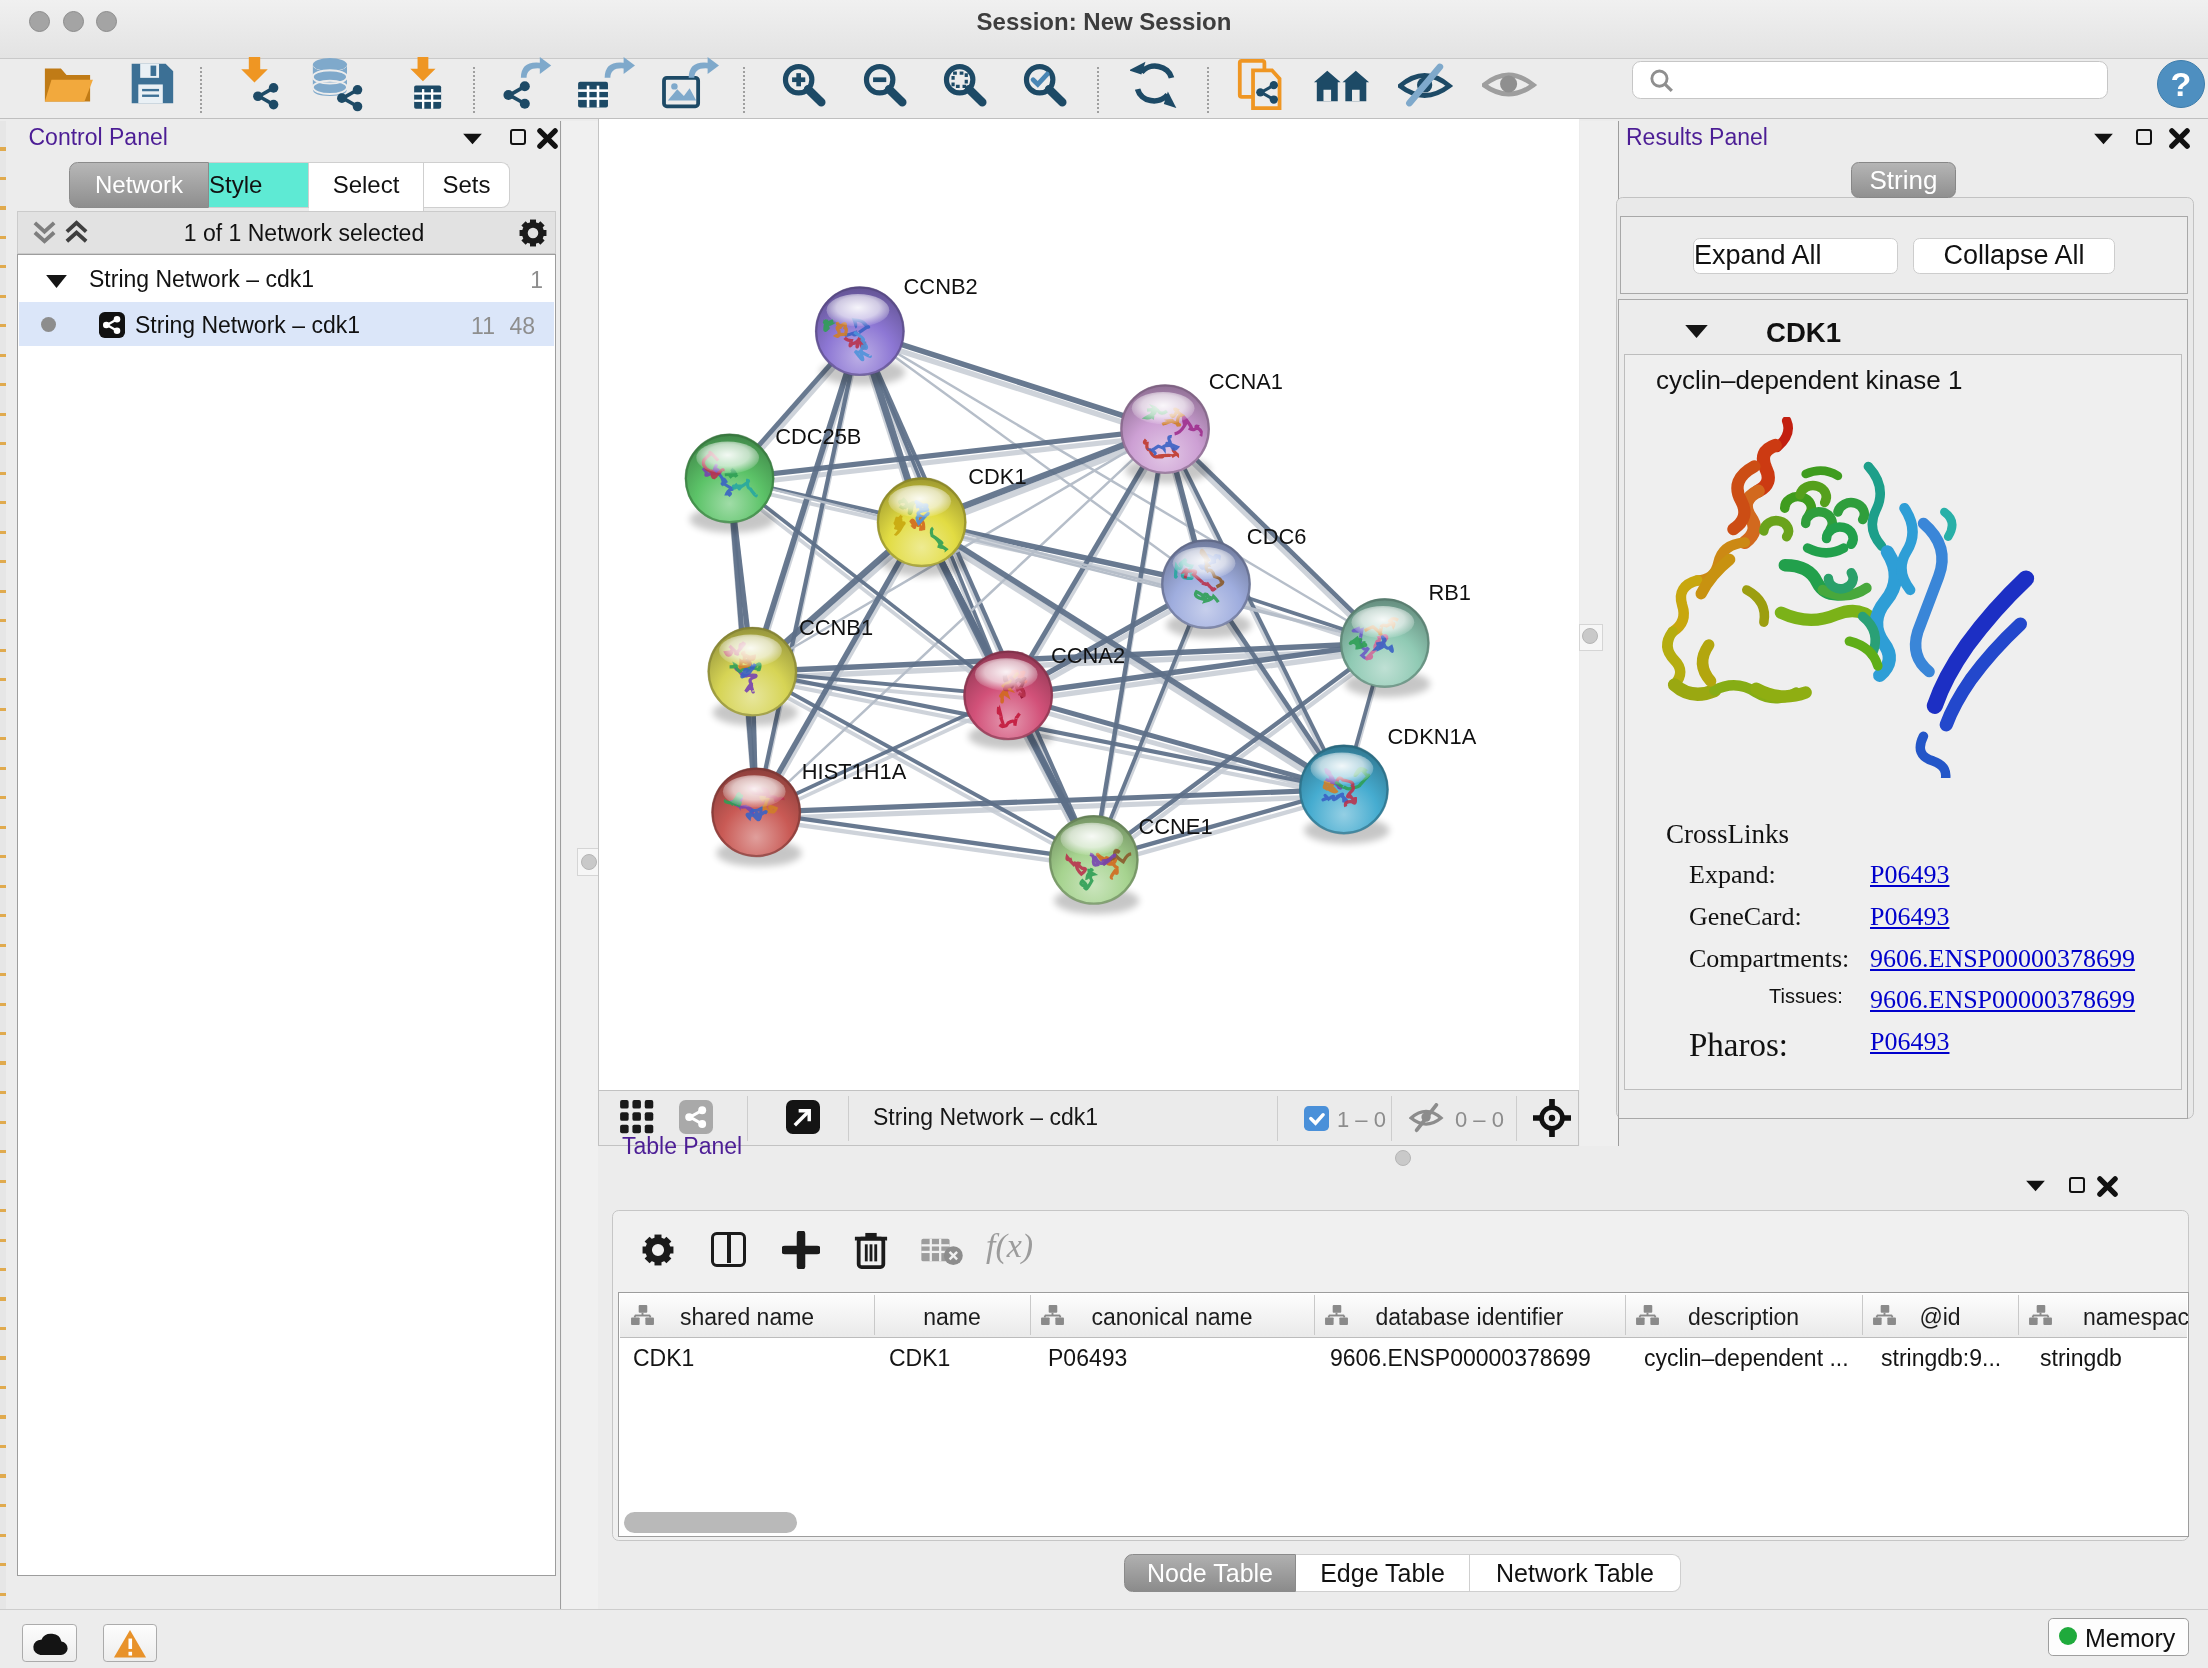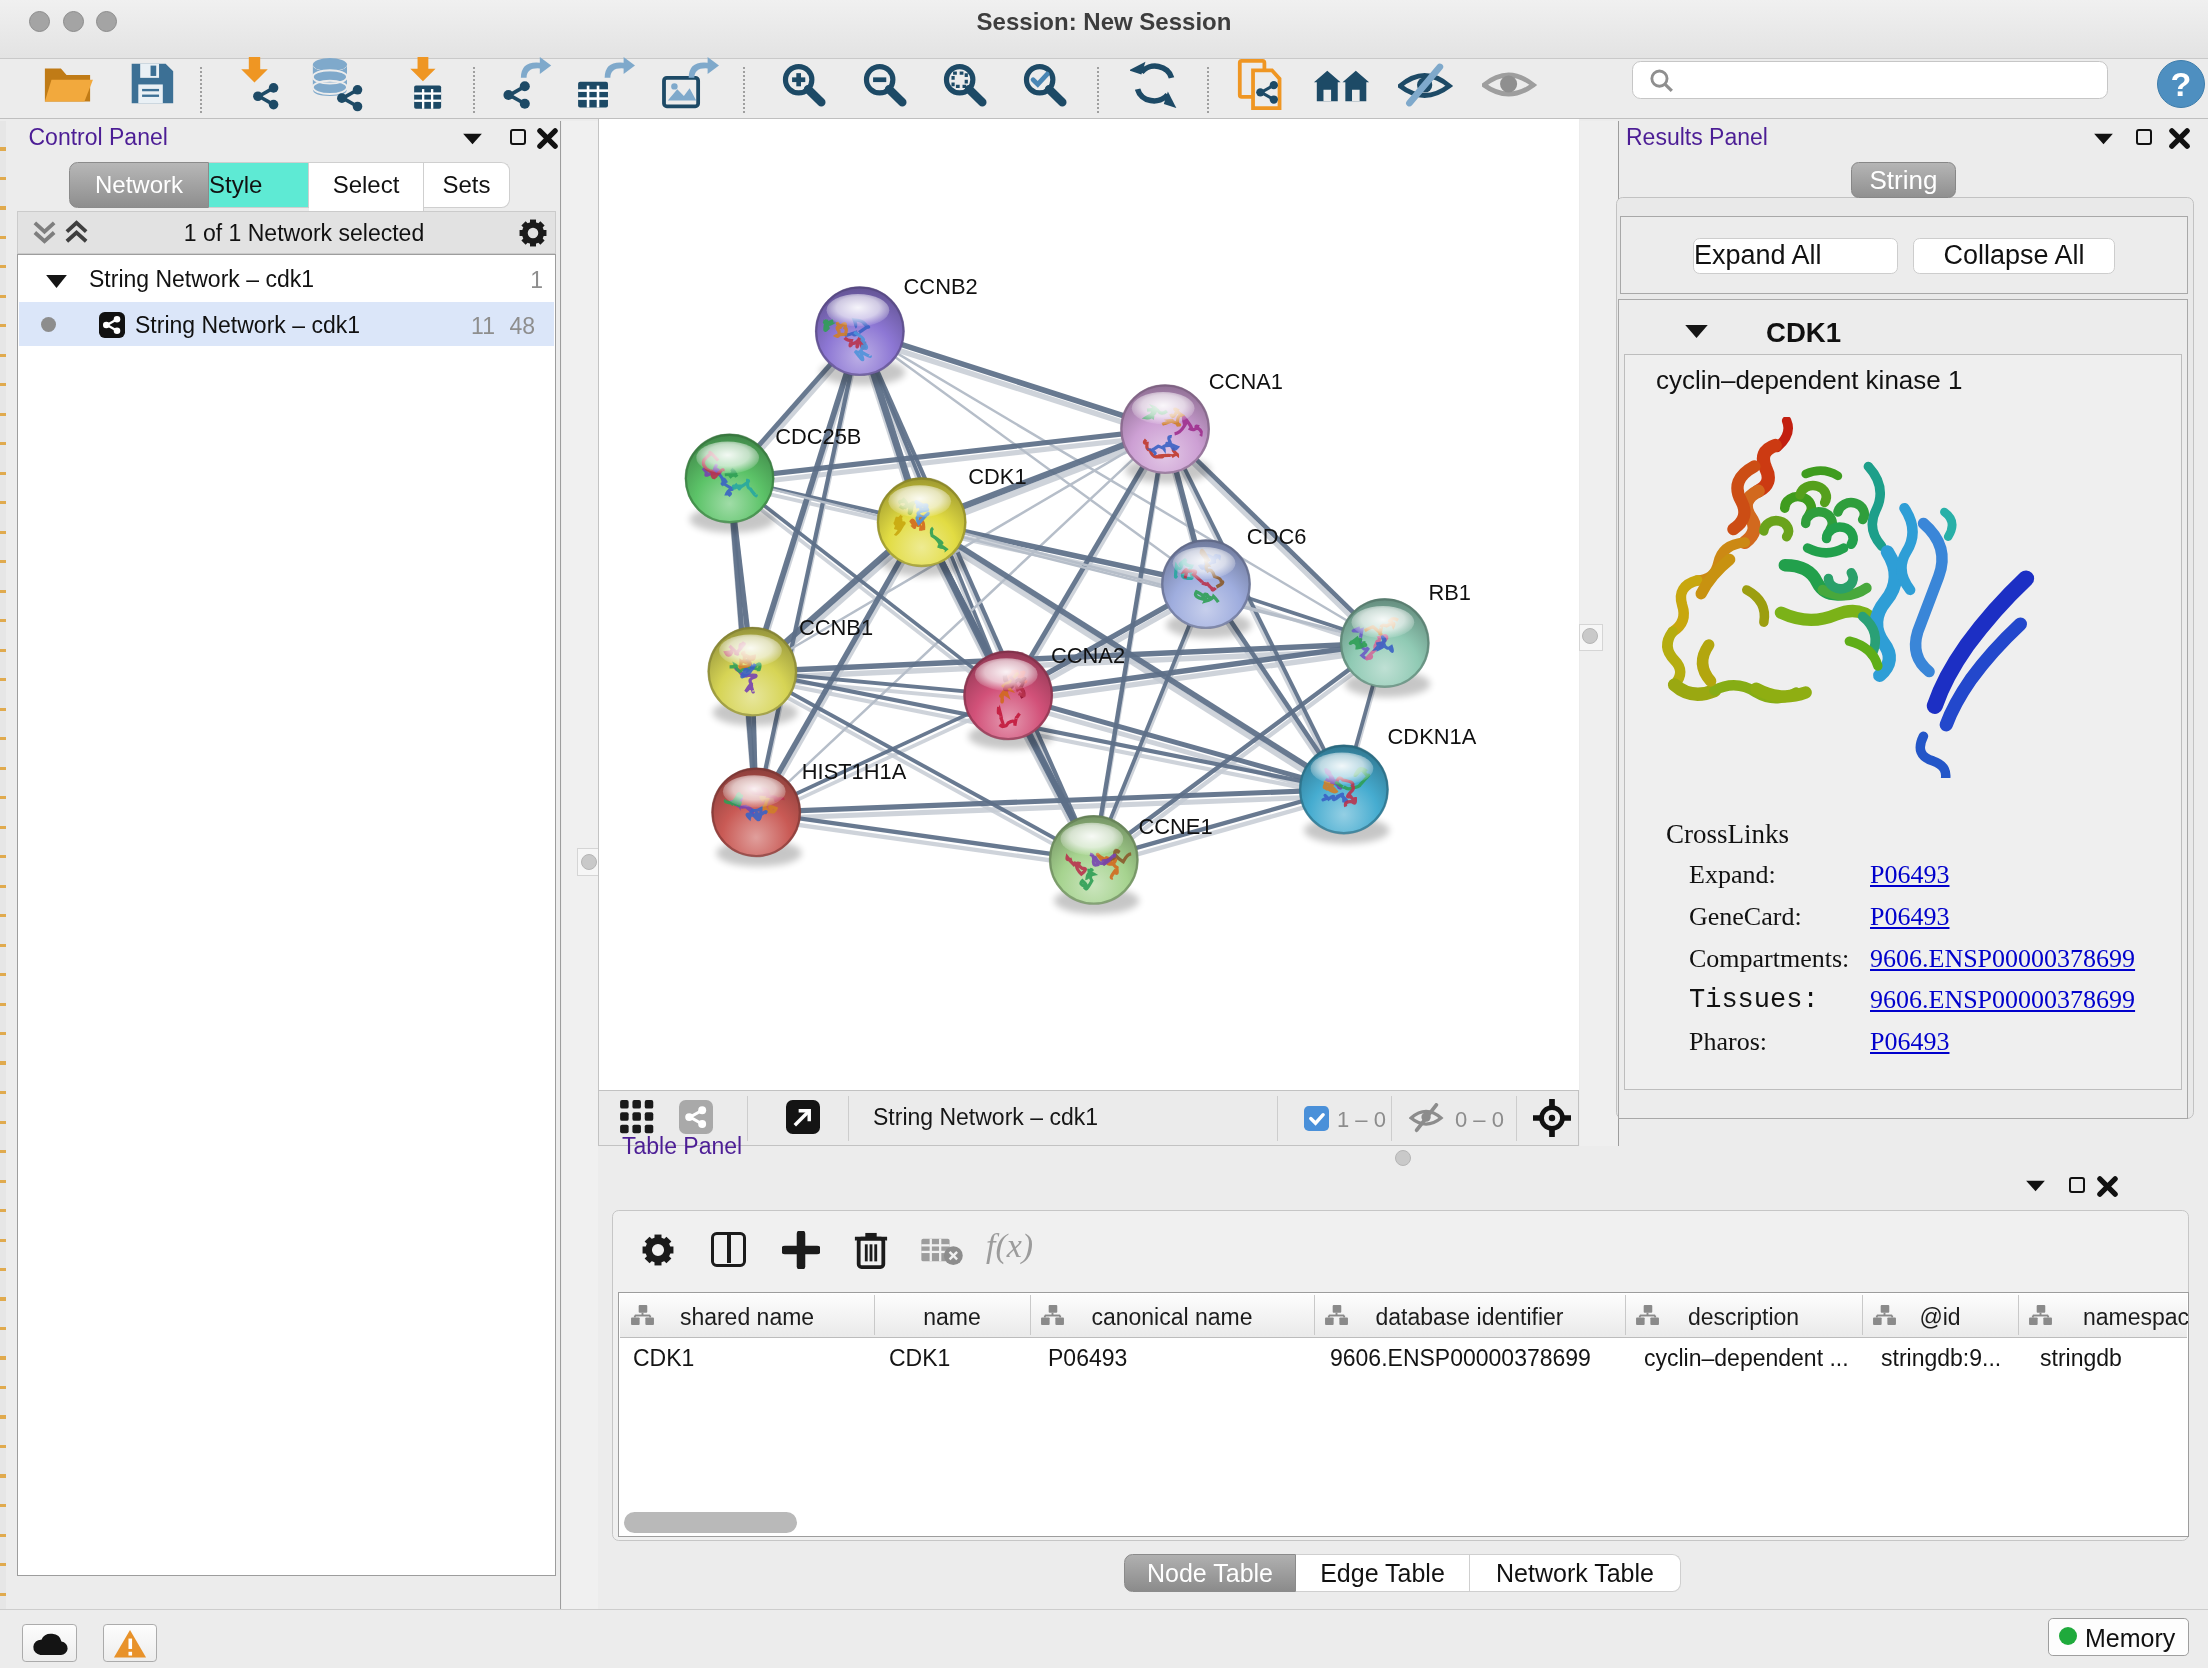--- a/index.html
+++ b/index.html
@@ -681,23 +681,23 @@
       <path d="M172 60 q18 -8 34 2" stroke="#3f9c1e" stroke-width="9"></path>
     </g>
   </svg>
 <div class="abs" style="left:1666px;top:819px;font-family:'Liberation Serif',serif;font-size:27px;font-weight:normal;color:#111">CrossLinks</div>
 <div class="abs" style="left:1689px;top:860px;font-family:'Liberation Serif',serif;font-size:26px;color:#111">Expand:</div>
 <div class="abs" style="left:1870px;top:860px;font-family:'Liberation Serif',serif;font-size:26px;color:#0000cc;text-decoration:underline">P06493</div>
 <div class="abs" style="left:1689px;top:902px;font-family:'Liberation Serif',serif;font-size:26px;color:#111">GeneCard:</div>
 <div class="abs" style="left:1870px;top:902px;font-family:'Liberation Serif',serif;font-size:26px;color:#0000cc;text-decoration:underline">P06493</div>
 <div class="abs" style="left:1689px;top:944px;font-family:'Liberation Serif',serif;font-size:26px;color:#111">Compartments:</div>
 <div class="abs" style="left:1870px;top:944px;font-family:'Liberation Serif',serif;font-size:26px;color:#0000cc;text-decoration:underline">9606.ENSP00000378699</div>
-<div class="abs" style="left:1689px;top:985px;font-family:Liberation Mono, monospace;font-size:27px;color:#111">Tissues:</div>
+<div class="abs" style="left:1769px;top:985px;font-family:Liberation Sans, sans-serif;font-size:20px;color:#111">Tissues:</div>
 <div class="abs" style="left:1870px;top:985px;font-family:'Liberation Serif',serif;font-size:26px;color:#0000cc;text-decoration:underline">9606.ENSP00000378699</div>
-<div class="abs" style="left:1689px;top:1027px;font-family:'Liberation Serif',serif;font-size:26px;color:#111">Pharos:</div>
+<div class="abs" style="left:1689px;top:1027px;font-family:'Liberation Serif',serif;font-size:33px;color:#111">Pharos:</div>
 <div class="abs" style="left:1870px;top:1027px;font-family:'Liberation Serif',serif;font-size:26px;color:#0000cc;text-decoration:underline">P06493</div>
 <div class="abs" style="left:598px;top:1146px;width:1610px;height:26px;background:#ececec"></div>
 <div class="abs" style="left:1395px;top:1150px;width:16px;height:16px;border-radius:50%;background:#c9c9c9;border:1px solid #b5b5b5"></div>
 <div class="abs t28" style="left:622px;top:1133px">Table Panel</div>
 <svg style="position:absolute;left:2024px;top:1178px" width="23" height="15" viewBox="0 0 24 16">
     <path d="M2 3 h20 L12 14 z" fill="#111"></path>
   </svg>
 <div style="position:absolute;left:2069px;top:1177px;width:16px;height:16px;border:2.9px solid #111;border-radius:2.9px"></div>
 <svg style="position:absolute;left:2097px;top:1176px" width="21" height="21" viewBox="0 0 22 22">
     <g stroke="#111" stroke-width="5.5" stroke-linecap="round">

